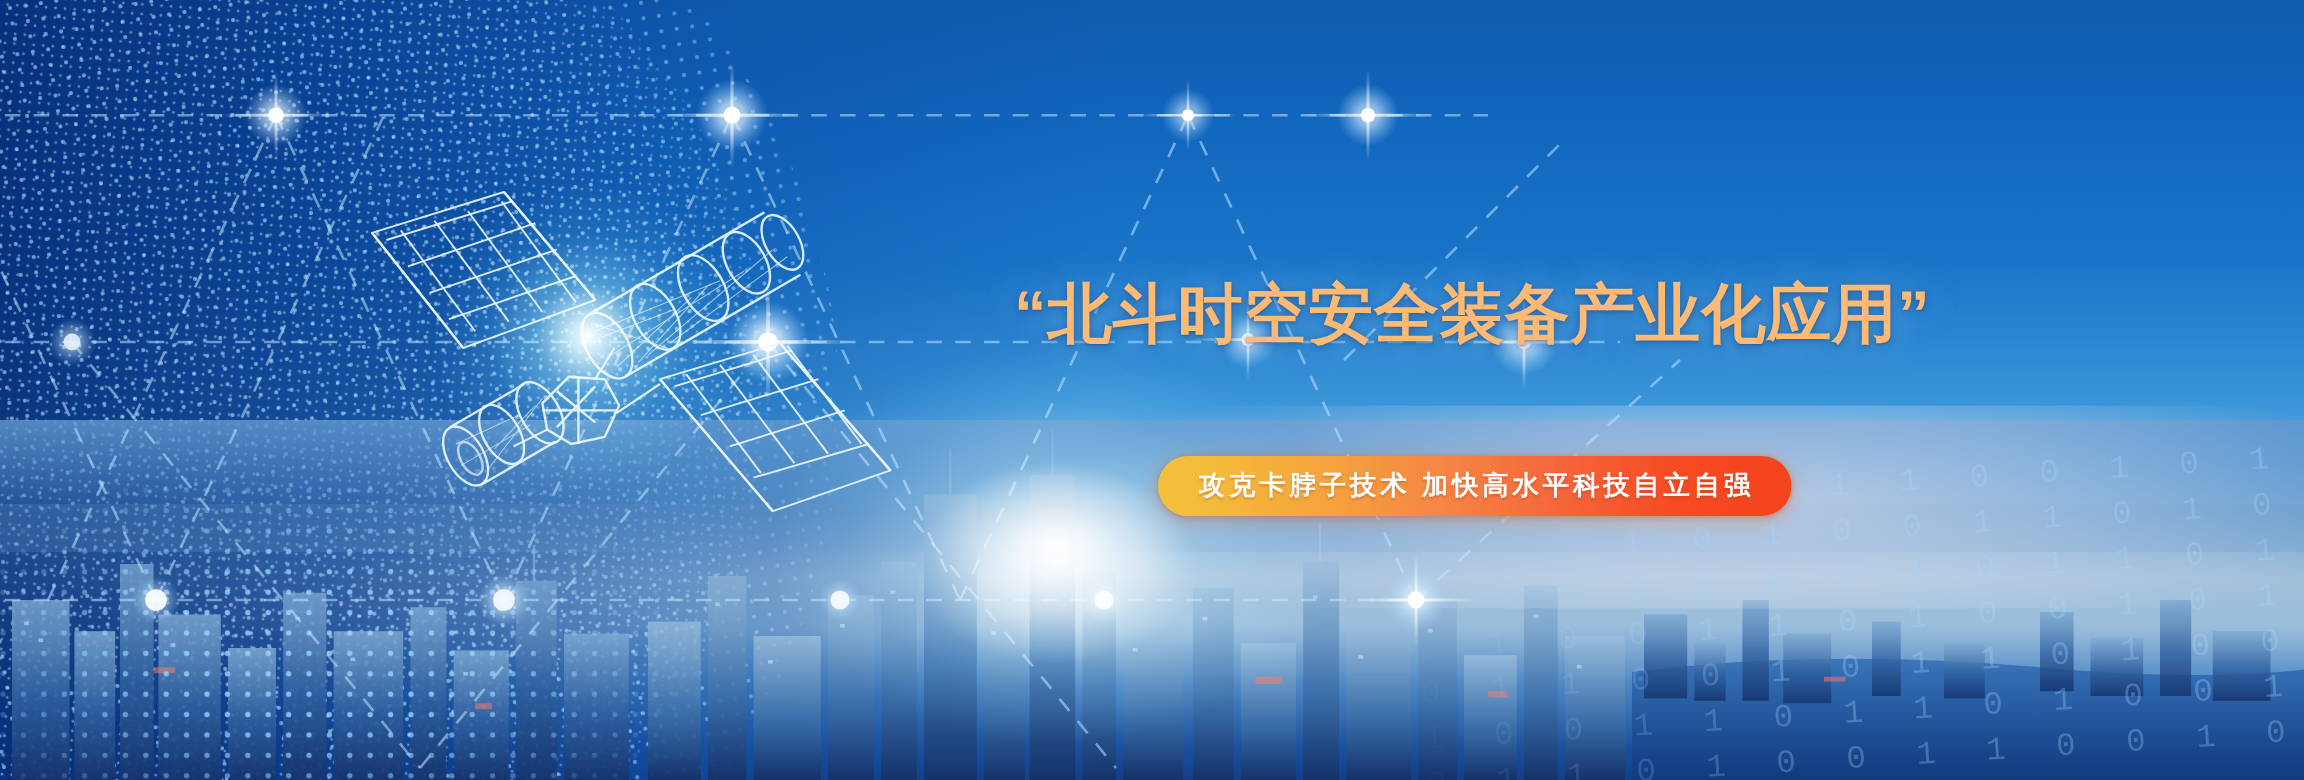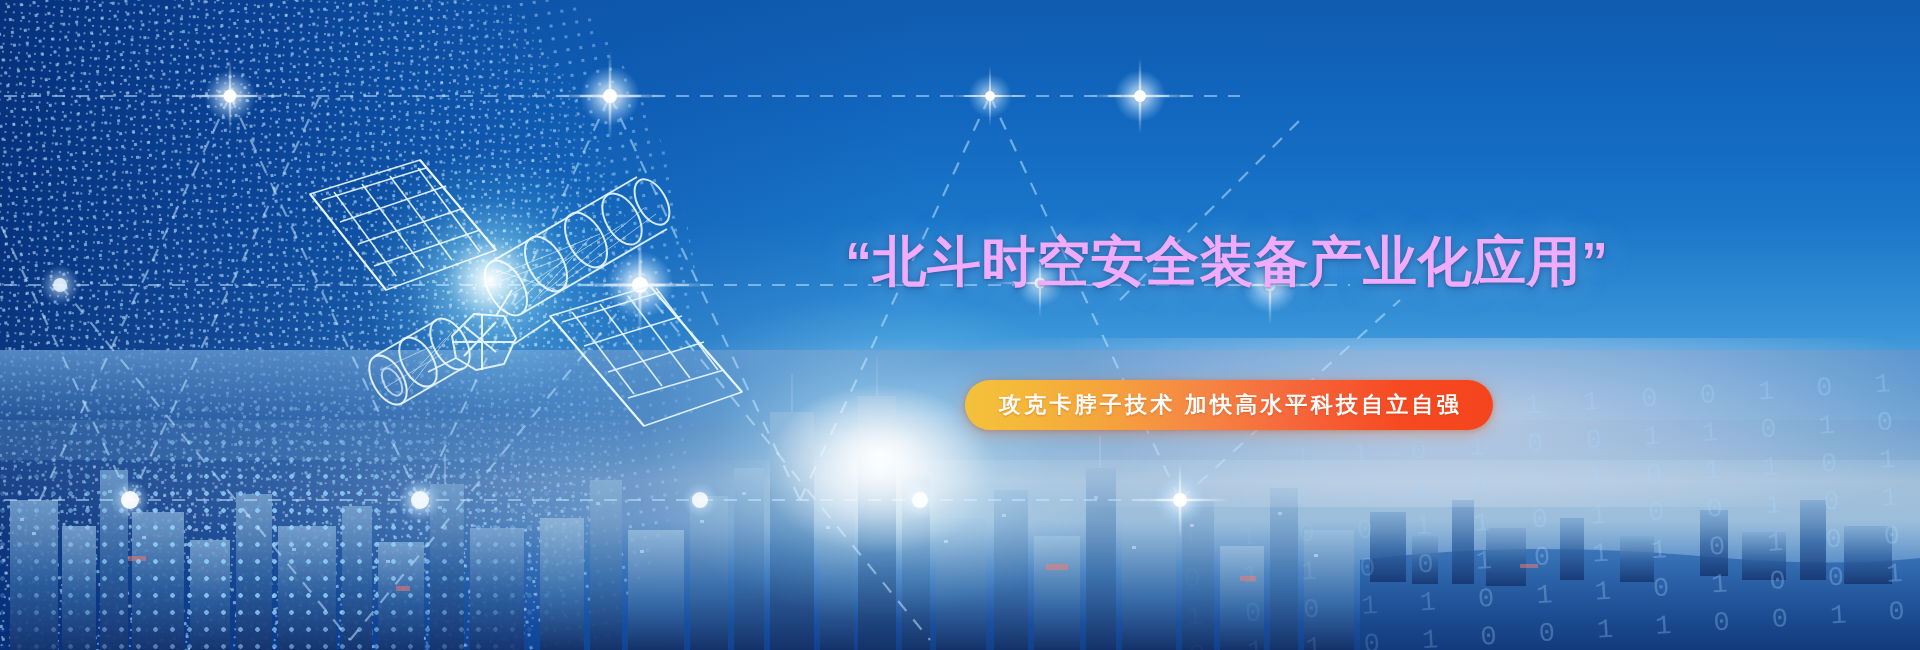--- a/index.html
+++ b/index.html
@@ -147,21 +147,21 @@
 
   
   .copy {
     position:absolute; left:0; top:0; width:1920px; height:650px;
     pointer-events:none;
   }
   .headline {
     position:absolute;
     font-family:"Liberation Sans","DejaVu Sans",sans-serif;
     font-weight:bold;
-    color:#f0abfc;
+    color:#fdba74;
     white-space:nowrap;
     letter-spacing:.5px;
     text-shadow:
       0 2px 10px rgba(10,60,130,.55),
       0 0 26px rgba(160,215,255,.55),
       0 1px 2px rgba(8,50,110,.45);
     pointer-events:auto;
   }
   #line1 { left:845px;  top:226px; font-size:54px; }
   #line2 { left:810px;  top:298px; font-size:58px; }

